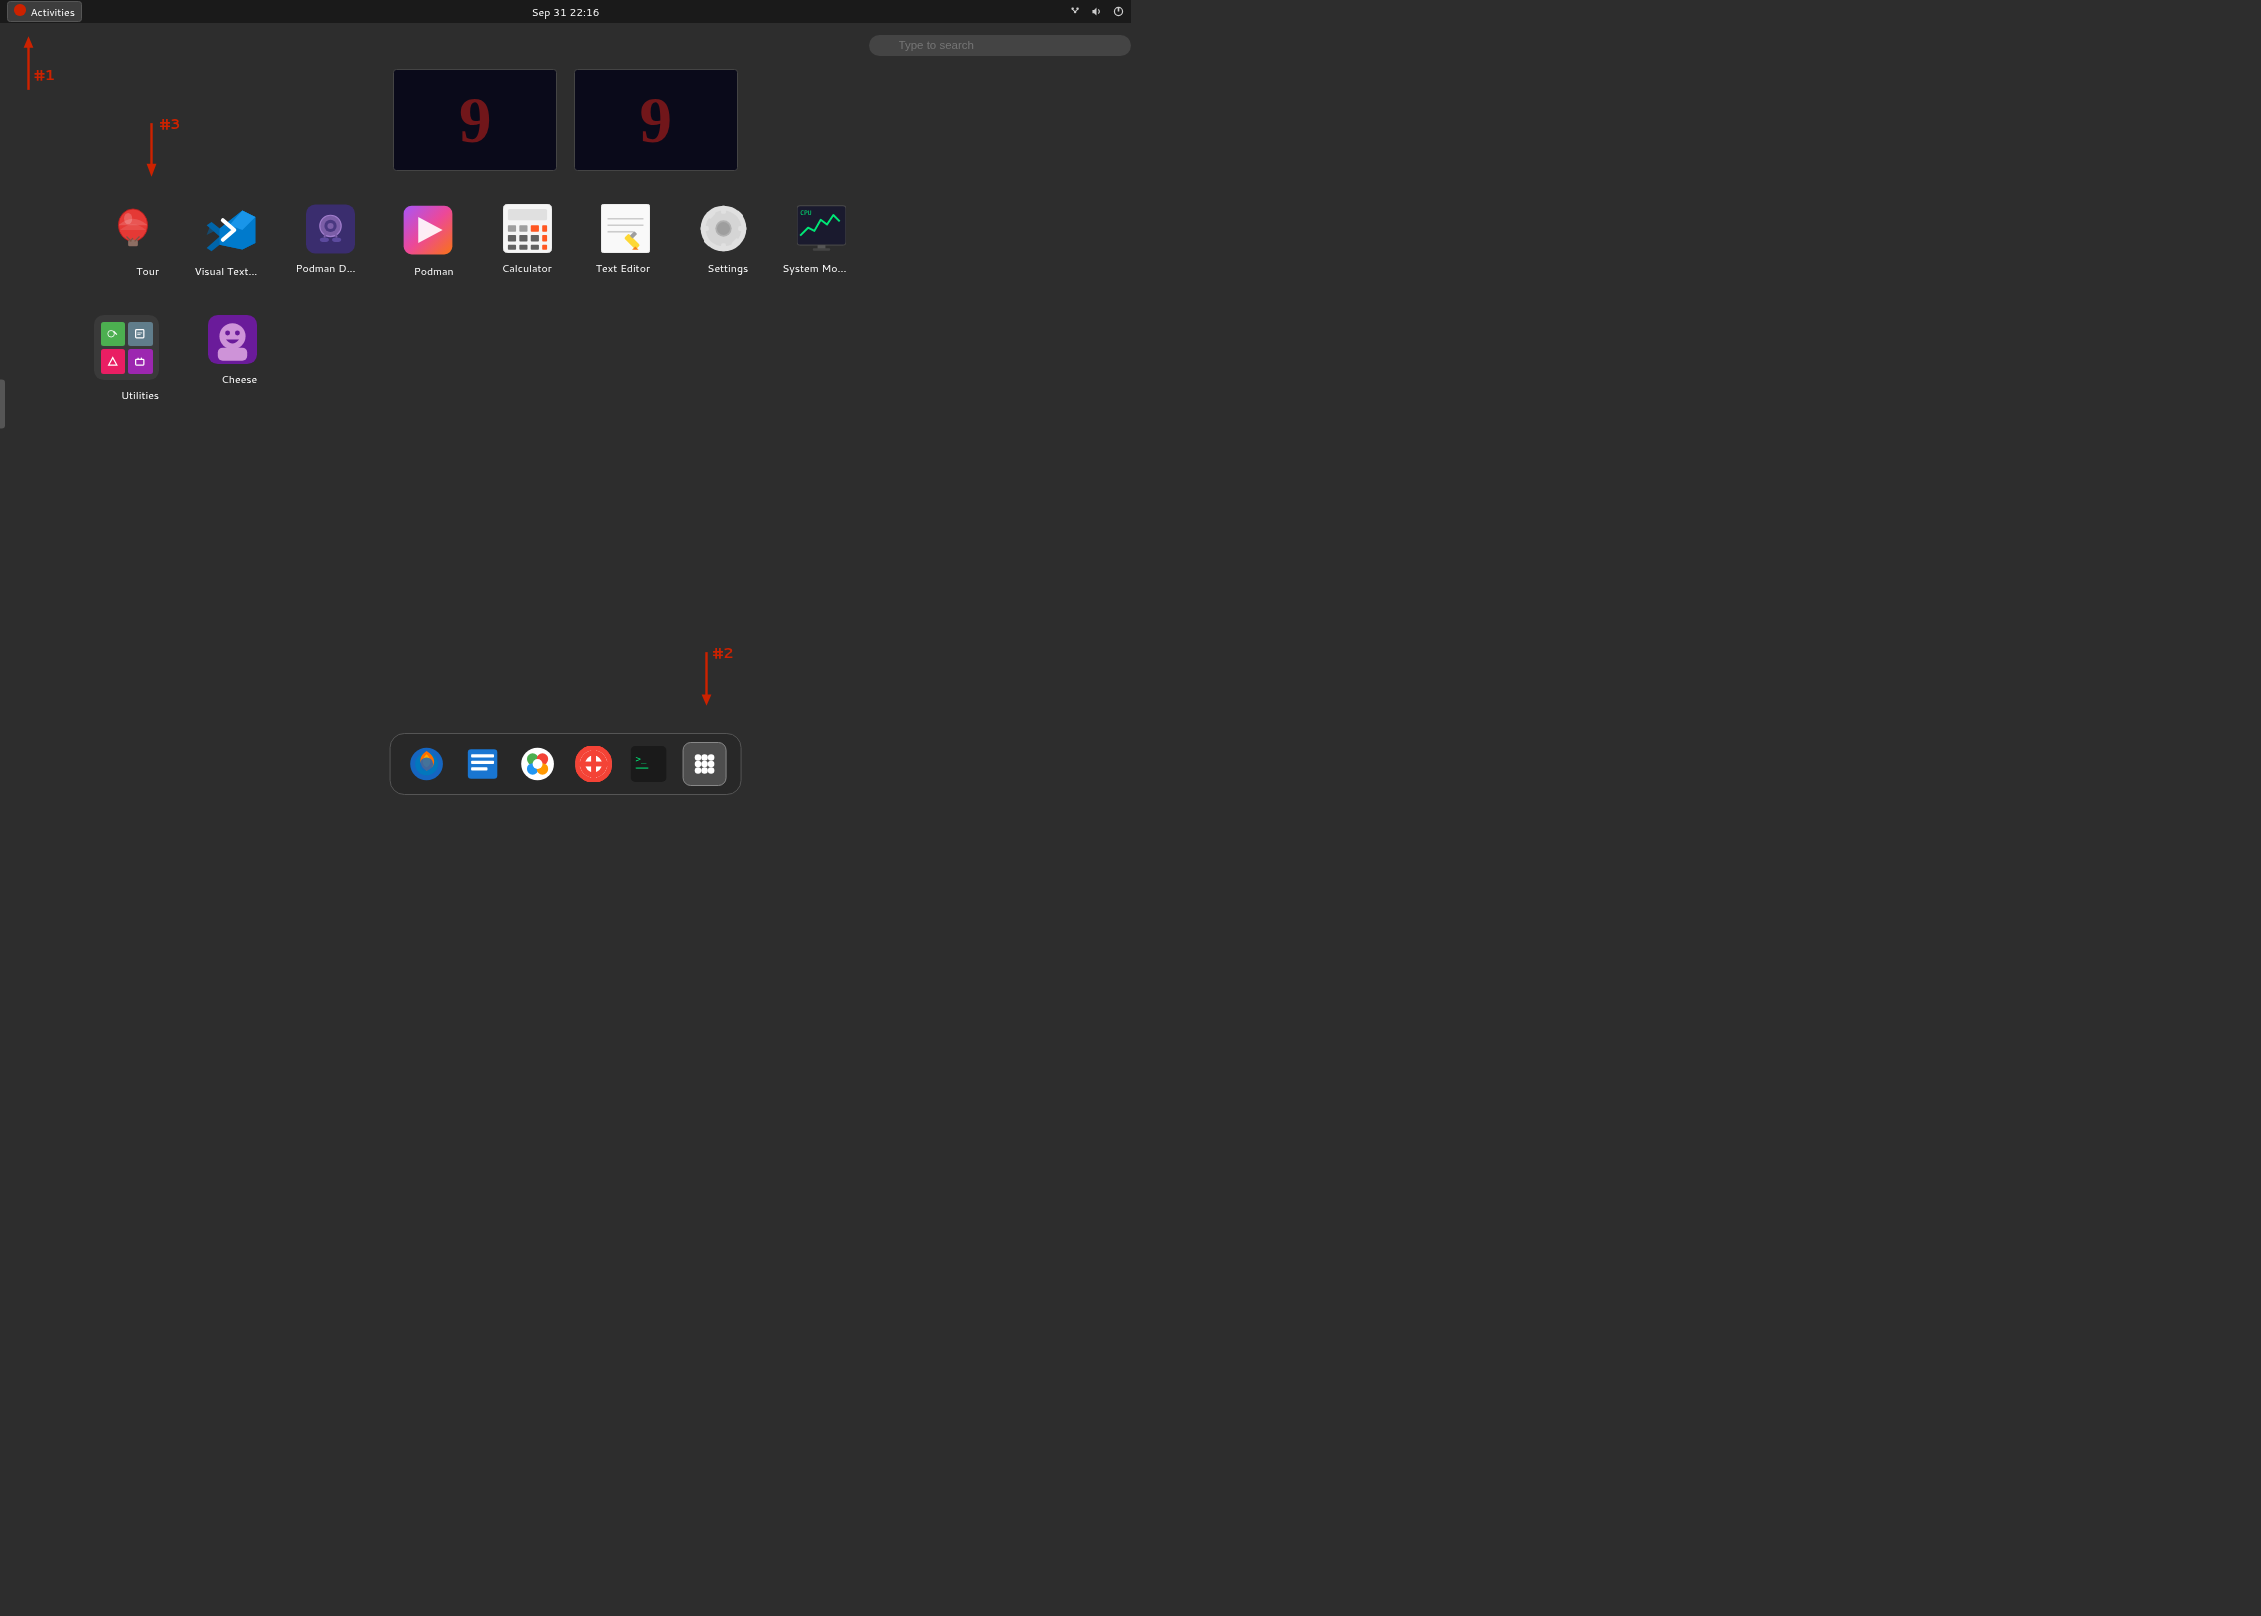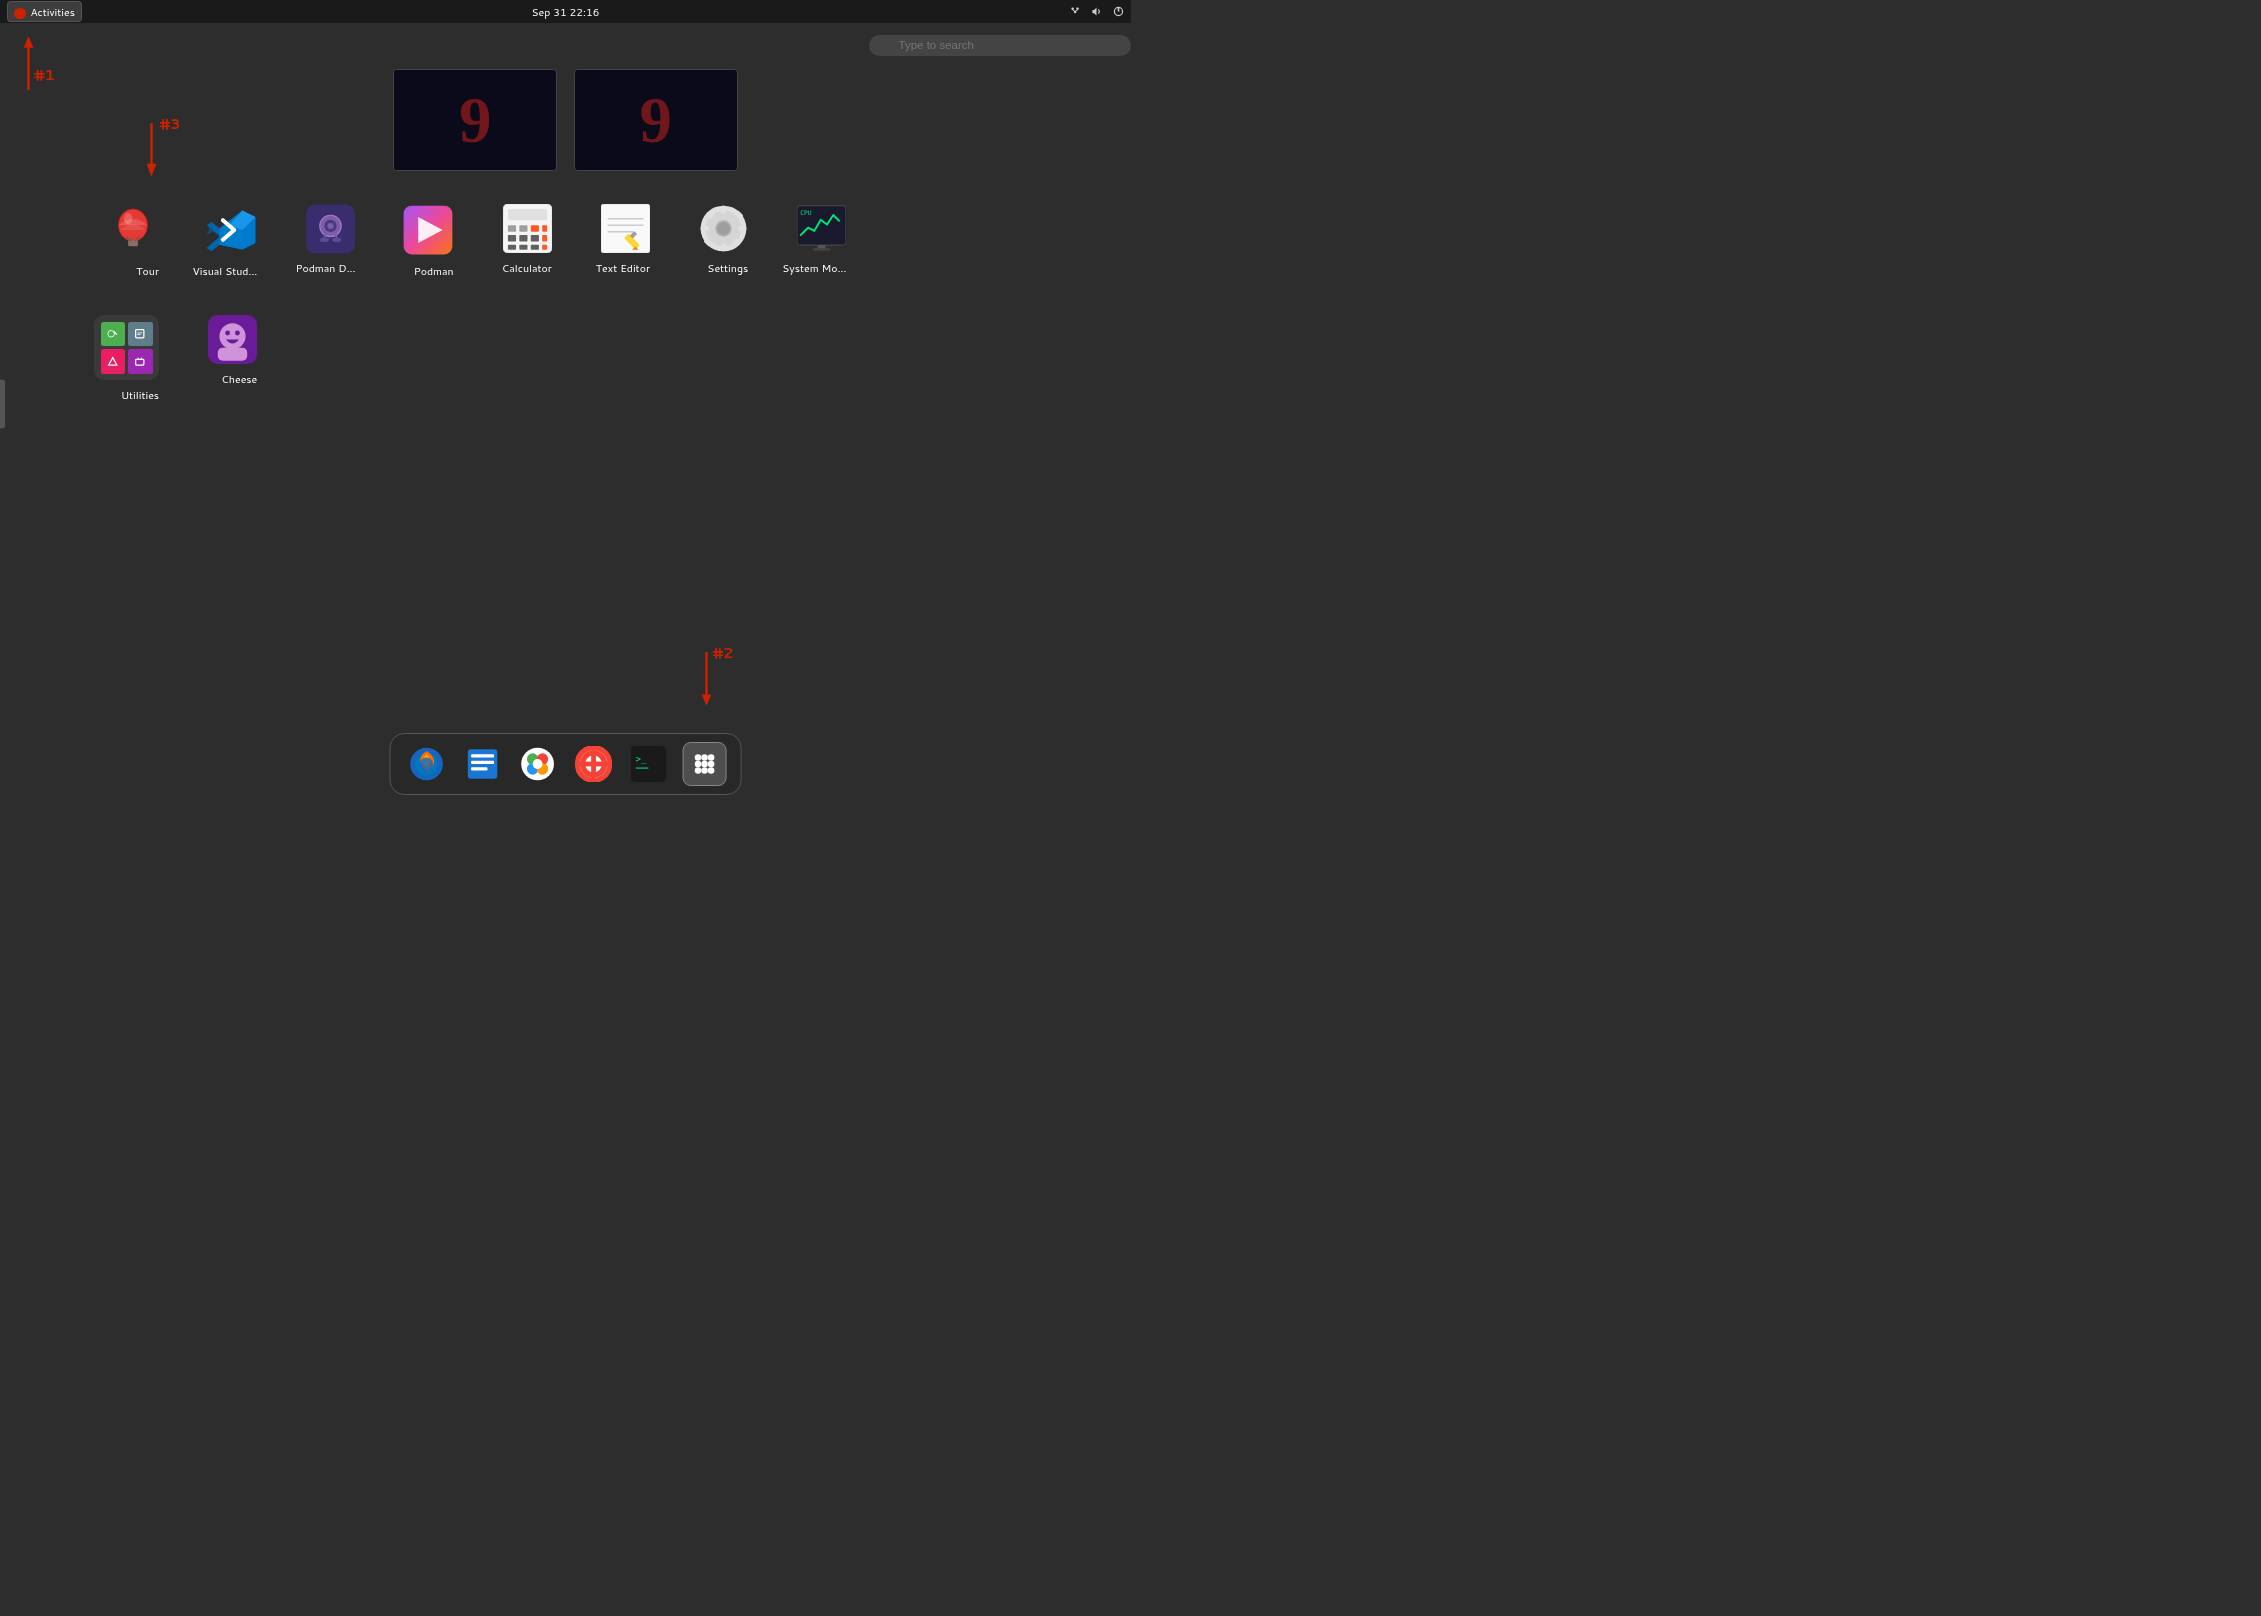--- a/index.html
+++ b/index.html
@@ -22,21 +22,21 @@
       display: flex;
       align-items: center;
       justify-content: space-between;
       padding: 0 6.5px;
       position: relative;
       z-index: 100;
     }
 
     .activities-btn {
       display: flex;
-      align-items: flex-end;
+      align-items: flex-start;
       gap: 4.9px;
       background: #3d3d3d;
       border: 0.8px solid #555;
       border-radius: 3.3px;
       padding: 1.6px 6.5px;
       cursor: pointer;
       color: #fff;
       font-size: 10.6px;
     }
 
@@ -422,21 +422,21 @@
       <svg width="52" height="52" viewBox="0 0 64 64">
         <path d="M46 8 L18 30 L8 22 L2 26 L18 40 L2 54 L8 58 L18 50 L46 56 L62 48 L62 16 Z" fill="#0065A9"></path>
         <path d="M46 8 L18 30 L18 50 L46 56 L62 48 L62 16 Z" fill="#007ACC"></path>
         <path d="M46 8 L62 16 L46 32 L30 26 Z" fill="#1F9CF0" opacity="0.8"></path>
         <path d="M8 22 L18 30 L2 38 Z" fill="#0065A9" opacity="0.5"></path>
         <path d="M46 32 L62 48 L46 56 L18 50 L18 30 Z" fill="#007ACC" opacity="0.3"></path>
 
         <polyline points="22,20 36,32 22,44" fill="none" stroke="#fff" stroke-width="5" stroke-linecap="round" stroke-linejoin="round"></polyline>
       </svg>
     </div>
-    <span class="app-label">Visual Stud...</span>
+    <span class="app-label">Visual Text...</span>
   </div>
 
   <div class="app-item">
     <div class="app-icon podman-icon">
       <svg width="52" height="52" viewBox="0 0 64 64">
         <rect width="64" height="64" rx="12" fill="#3a2d6e"></rect>
 
         <circle cx="32" cy="28" r="14" fill="#7b5ea7" stroke="#a07ccc" stroke-width="1.5"></circle>
         <circle cx="32" cy="28" r="8" fill="#4a3880"></circle>
         <circle cx="32" cy="28" r="4" fill="#7b5ea7"></circle>

